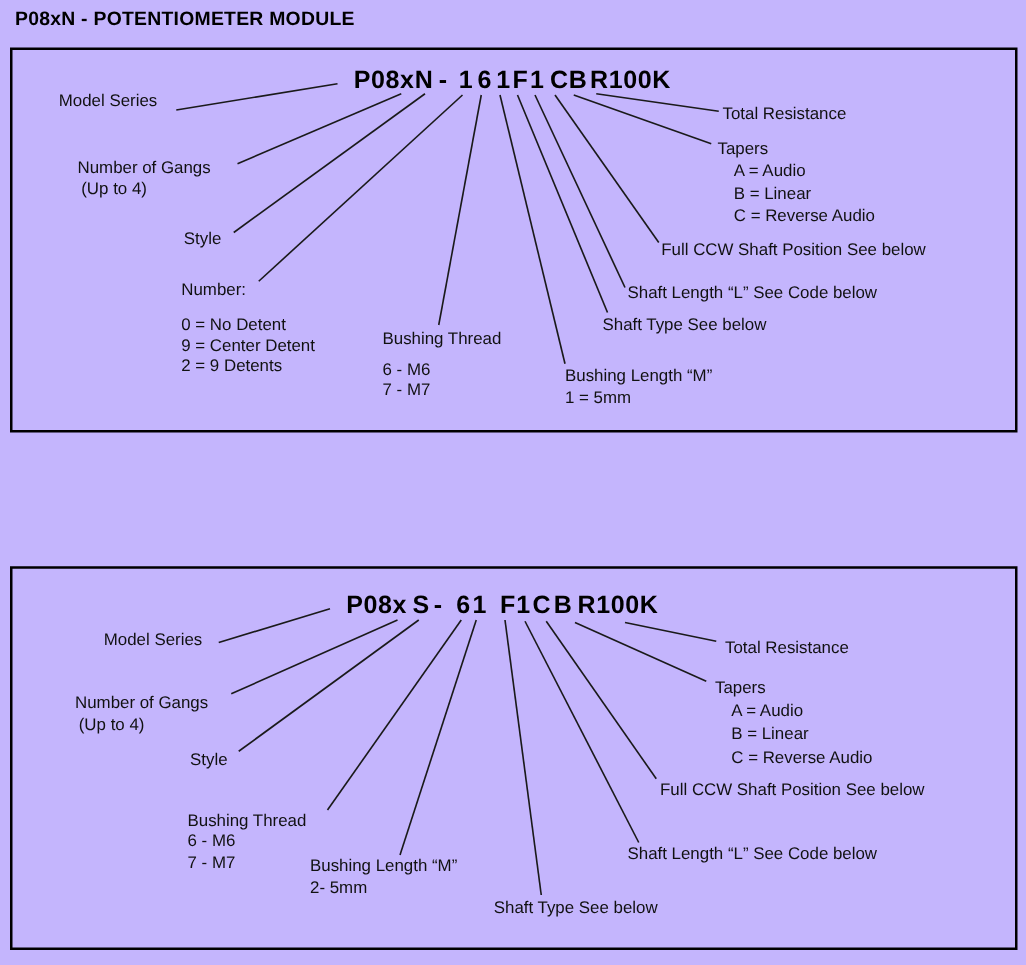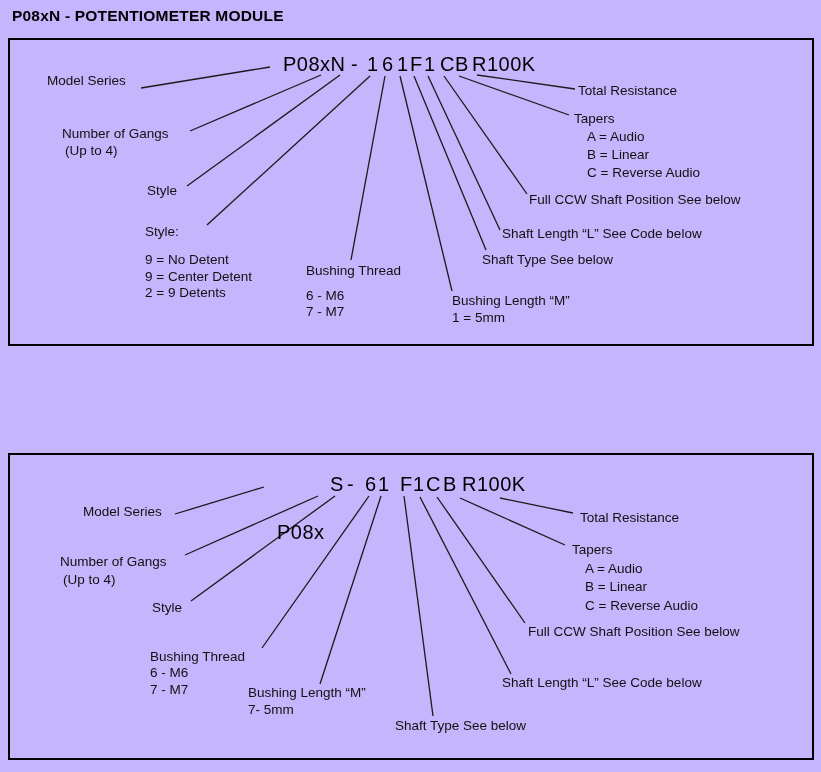--- a/index.html
+++ b/index.html
@@ -7,21 +7,21 @@
     position:relative;width:821px;height:772px;background:#c4b5fd;
     font-family:"Liberation Sans","DejaVu Sans",sans-serif;color:#000;
     overflow:hidden;
   }
   .sec-title{
     position:absolute;font-weight:bold;font-size:15.5px;letter-spacing:.2px;
     color:#000;white-space:nowrap;margin:0;
   }
   .box{position:absolute;border:2px solid #000;background:transparent;}
   .pn-seg{
-    position:absolute;font-weight:normal;font-size:20px;line-height:20px;
+    position:absolute;font-weight:bold;font-size:20px;line-height:20px;
     color:#000;white-space:nowrap;letter-spacing:.5px;
   }
   .lbl{
     position:absolute;font-size:13.5px;line-height:14px;color:#111;
     white-space:nowrap;
   }
   svg.lines{position:absolute;left:0;top:0;pointer-events:none;}
   svg.lines line{stroke:#1a1a1a;stroke-width:1.3;}
 </style>
 </head>
@@ -69,63 +69,63 @@
     <span class="pn-seg" style="left:424px;top:54px;">1</span>
     <span class="pn-seg" style="left:440px;top:54px;">C</span>
     <span class="pn-seg" style="left:455px;top:54px;">B</span>
     <span class="pn-seg" style="left:472px;top:54px;">R100K</span>
   </div>
 
   <span class="lbl" style="left:47px;top:74px;">Model Series</span>
   <span class="lbl" style="left:62px;top:127px;">Number of Gangs</span>
   <span class="lbl" style="left:65px;top:144px;">(Up to 4)</span>
   <span class="lbl" style="left:147px;top:184px;">Style</span>
-  <span class="lbl" style="left:145px;top:225px;">Style:</span>
-  <span class="lbl" style="left:145px;top:253px;">9 = No Detent</span>
+  <span class="lbl" style="left:145px;top:225px;">Number:</span>
+  <span class="lbl" style="left:145px;top:253px;">0 = No Detent</span>
   <span class="lbl" style="left:145px;top:270px;">9 = Center Detent</span>
   <span class="lbl" style="left:145px;top:286px;">2 = 9 Detents</span>
   <span class="lbl" style="left:306px;top:264px;">Bushing Thread</span>
   <span class="lbl" style="left:306px;top:289px;">6 - M6</span>
   <span class="lbl" style="left:306px;top:305px;">7 - M7</span>
   <span class="lbl" style="left:452px;top:294px;">Bushing Length “M”</span>
   <span class="lbl" style="left:452px;top:311px;">1 = 5mm</span>
   <span class="lbl" style="left:482px;top:253px;">Shaft Type See below</span>
   <span class="lbl" style="left:502px;top:227px;">Shaft Length “L” See Code below</span>
   <span class="lbl" style="left:529px;top:193px;">Full CCW Shaft Position See below</span>
   <span class="lbl" style="left:574px;top:112px;">Tapers</span>
   <span class="lbl" style="left:587px;top:130px;">A = Audio</span>
   <span class="lbl" style="left:587px;top:148px;">B = Linear</span>
   <span class="lbl" style="left:587px;top:166px;">C = Reverse Audio</span>
   <span class="lbl" style="left:578px;top:84px;">Total Resistance</span>
 
 
   <div class="box" style="left:8px;top:453px;width:802px;height:303px;"></div>
 
   <div>
-    <span class="pn-seg" style="left:277px;top:474px;margin-top:48px;">P08x</span>
+    <span class="pn-seg" style="left:277px;top:474px;">P08x</span>
     <span class="pn-seg" style="left:330px;top:474px;">S</span>
     <span class="pn-seg" style="left:347px;top:474px;">-</span>
     <span class="pn-seg" style="left:365px;top:474px;">6</span>
     <span class="pn-seg" style="left:378px;top:474px;">1</span>
     <span class="pn-seg" style="left:400px;top:474px;">F</span>
     <span class="pn-seg" style="left:413px;top:474px;">1</span>
     <span class="pn-seg" style="left:426px;top:474px;">C</span>
     <span class="pn-seg" style="left:443px;top:474px;">B</span>
     <span class="pn-seg" style="left:462px;top:474px;">R100K</span>
   </div>
 
   <span class="lbl" style="left:83px;top:505px;">Model Series</span>
   <span class="lbl" style="left:60px;top:555px;">Number of Gangs</span>
   <span class="lbl" style="left:63px;top:573px;">(Up to 4)</span>
   <span class="lbl" style="left:152px;top:601px;">Style</span>
   <span class="lbl" style="left:150px;top:650px;">Bushing Thread</span>
   <span class="lbl" style="left:150px;top:666px;">6 - M6</span>
   <span class="lbl" style="left:150px;top:683px;">7 - M7</span>
   <span class="lbl" style="left:248px;top:686px;">Bushing Length “M”</span>
-  <span class="lbl" style="left:248px;top:703px;">7- 5mm</span>
+  <span class="lbl" style="left:248px;top:703px;">2- 5mm</span>
   <span class="lbl" style="left:395px;top:719px;">Shaft Type See below</span>
   <span class="lbl" style="left:502px;top:676px;">Shaft Length “L” See Code below</span>
   <span class="lbl" style="left:528px;top:625px;">Full CCW Shaft Position See below</span>
   <span class="lbl" style="left:572px;top:543px;">Tapers</span>
   <span class="lbl" style="left:585px;top:562px;">A = Audio</span>
   <span class="lbl" style="left:585px;top:580px;">B = Linear</span>
   <span class="lbl" style="left:585px;top:599px;">C = Reverse Audio</span>
   <span class="lbl" style="left:580px;top:511px;">Total Resistance</span>
 
 </div>

